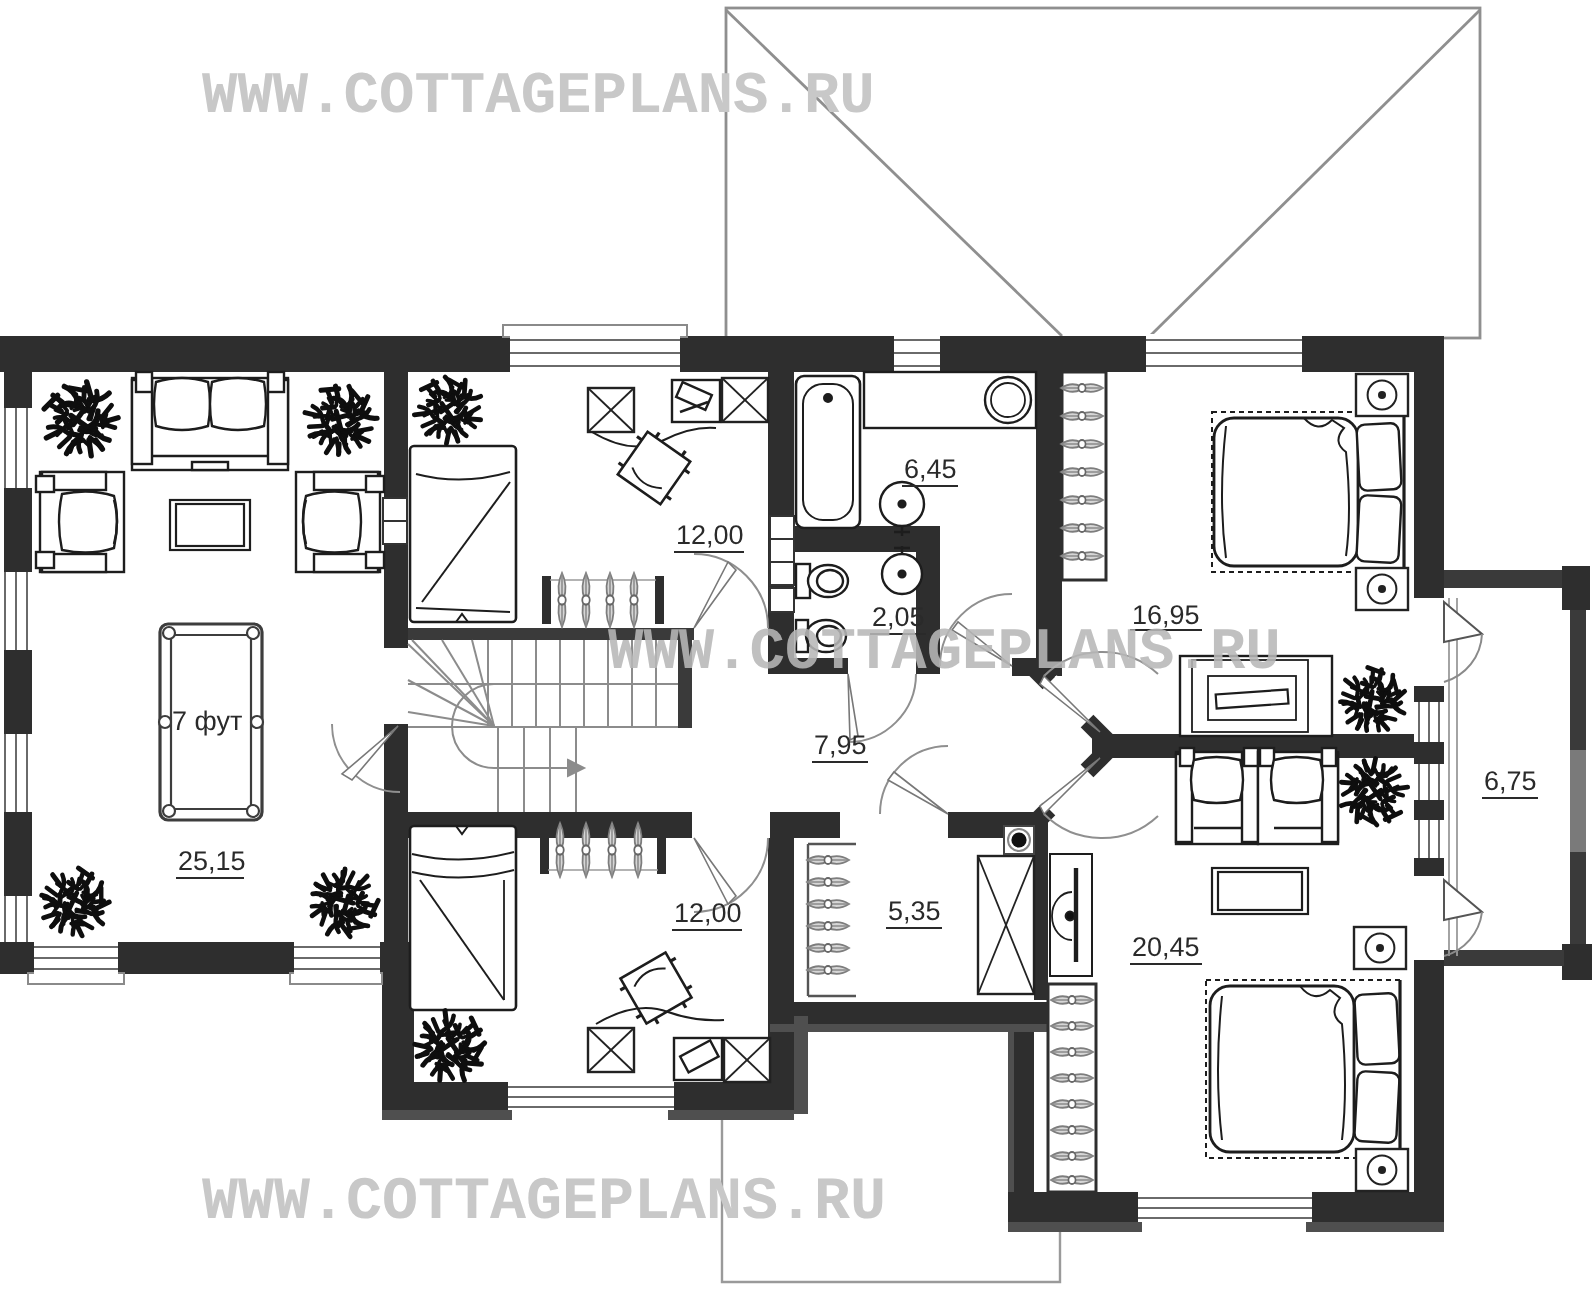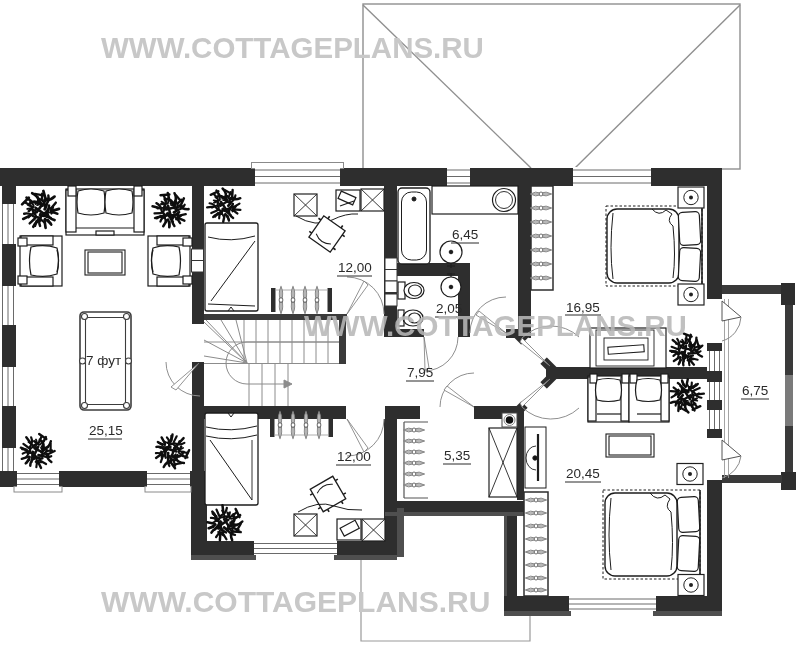--- a/index.html
+++ b/index.html
@@ -1,18 +1,18 @@
 <!DOCTYPE html>
 <html><head>
 <meta charset="utf-8">
 <style>
   html,body{margin:0;padding:0;background:#ffffff;width:796px;height:649px;overflow:hidden;}
   #page{position:relative;width:796px;height:649px;font-family:"Liberation Sans", sans-serif;}
   svg{position:absolute;left:0;top:0;}
-  .wm{position:absolute;font-family:Liberation Sans, sans-serif;font-weight:bold;white-space:nowrap;-webkit-font-smoothing:antialiased;}
+  .wm{position:absolute;font-family:Liberation Mono, monospace;font-weight:bold;white-space:nowrap;-webkit-font-smoothing:antialiased;}
   .lbl{font-family:"Liberation Sans", sans-serif;font-size:13.5px;fill:#2a2a2a;}
 </style>
 </head>
 <body>
 <div id="page">
 <svg width="796" height="649" viewBox="0 0 796 649">
 <defs>
 <g id="pl0" stroke="#0e0e0e" fill="none" stroke-linecap="round" stroke-width="2.4">
   <path d="M-16,-5 l6,-6"></path>
   <path d="M-7,-15 q5,2 6,7"></path>

